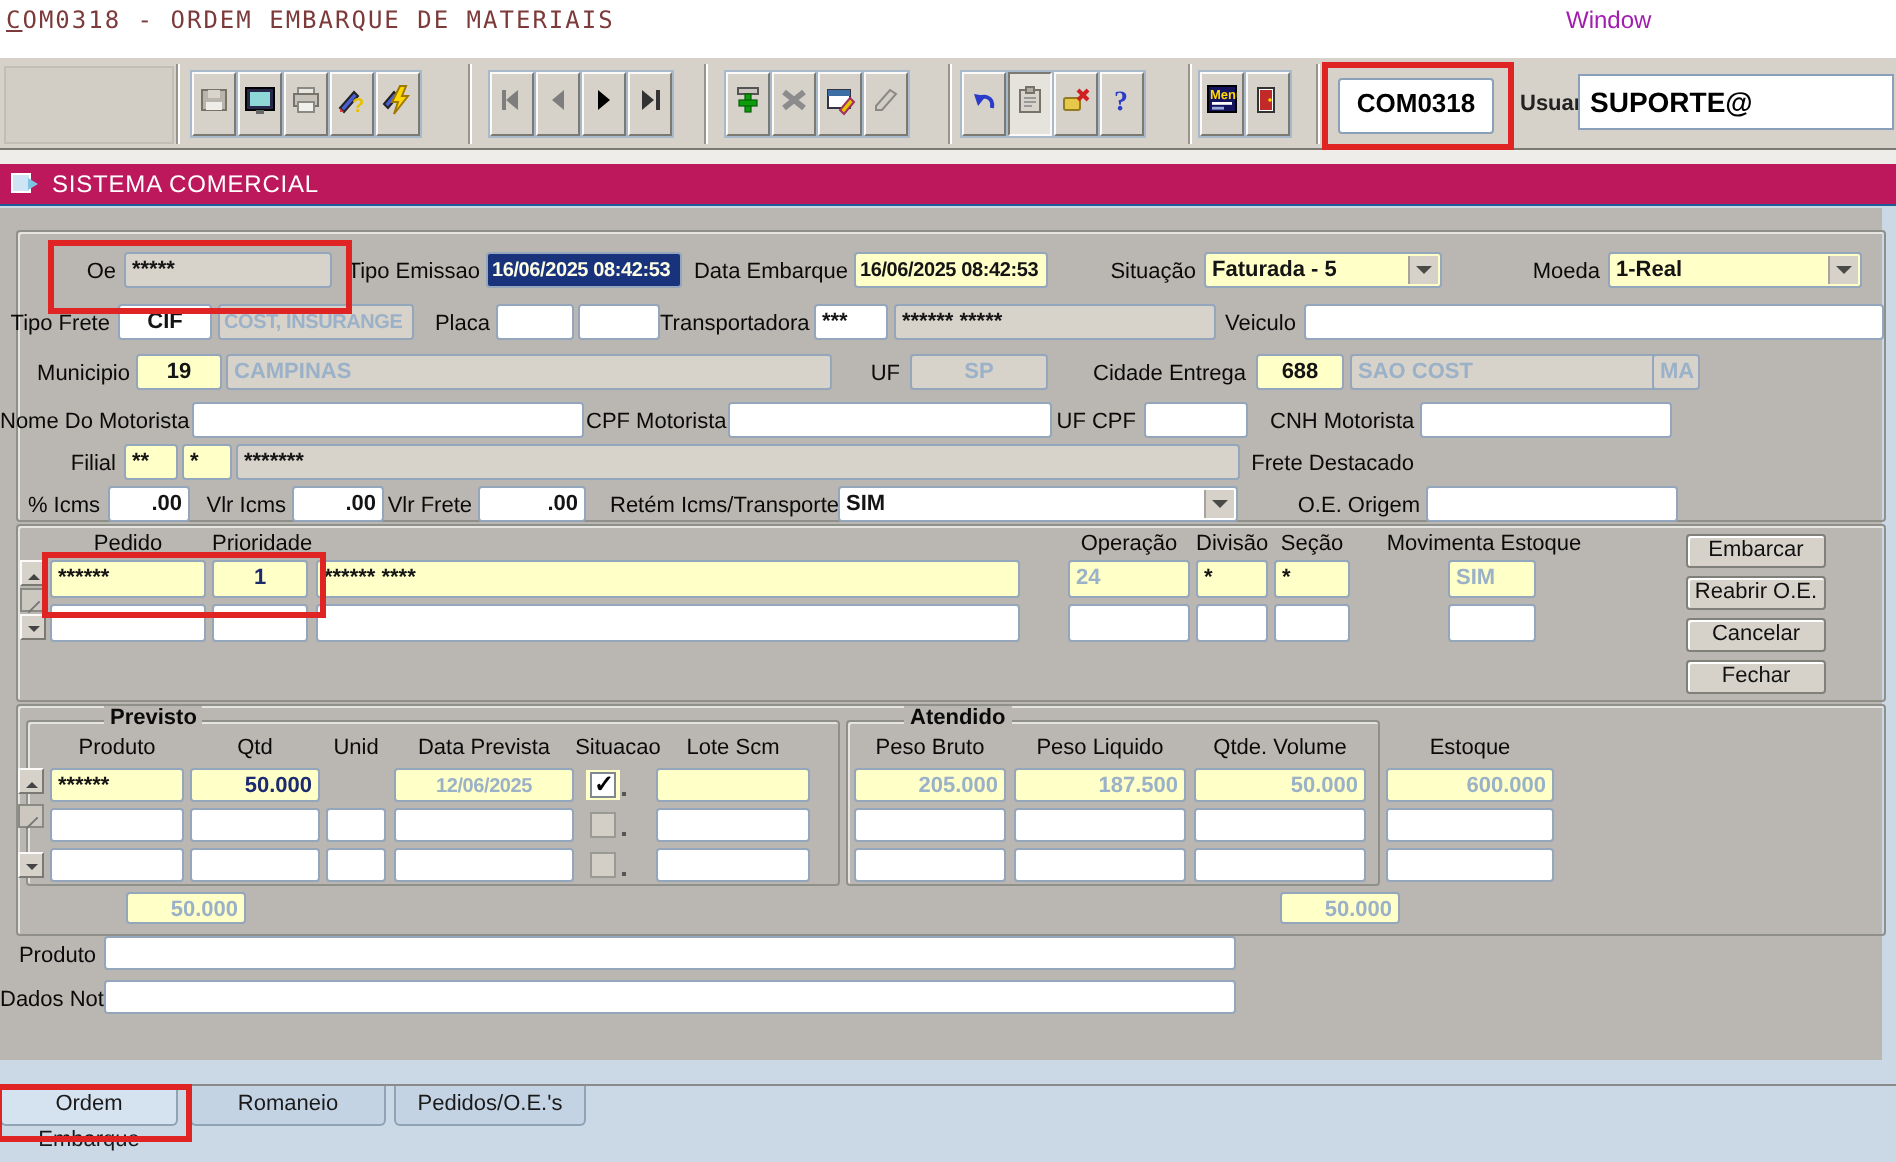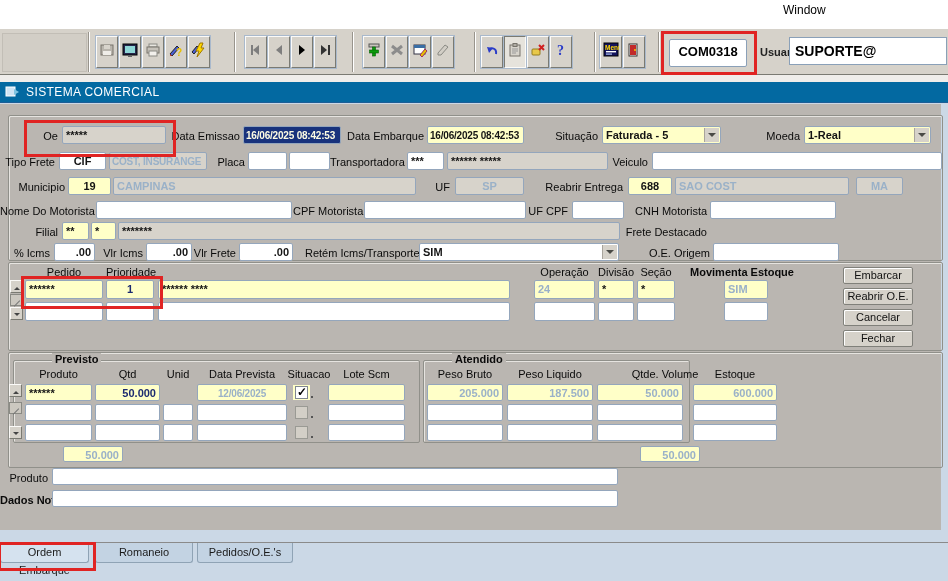--- a/index.html
+++ b/index.html
@@ -2,51 +2,51 @@
 <html><head>
 <meta charset="utf-8">
 <style>
   html,body{margin:0;padding:0;background:#e8e8e8;}
   #screen{position:relative;width:948px;height:581px;background:#cbd8e6;font-family:"Liberation Sans",sans-serif;overflow:hidden;}
   .abs{position:absolute;}
   
   #titlebar{position:absolute;left:0;top:0;width:948px;height:28px;background:#ffffff;}
   .main-title{position:absolute;left:3px;top:3px;font-family:"DejaVu Sans Mono",monospace;font-size:12px;letter-spacing:1px;color:#7d3a3a;white-space:nowrap;}
   .main-title::first-letter{text-decoration:underline;}
-  .win-menu{position:absolute;left:783px;top:3px;font-size:12px;color:#000000;}
+  .win-menu{position:absolute;left:783px;top:3px;font-size:12px;color:#a21caf;}
   
   #toolbar{position:absolute;left:0;top:28px;width:948px;height:47px;background:#d6d2ca;border-top:1px solid #ffffff;border-bottom:1px solid #7a7a72;box-sizing:border-box;}
   .blankcell{position:absolute;left:2px;top:4px;width:83px;height:37px;background:#d2cec6;border:1px solid #c2beb6;}
   .vsep{position:absolute;top:3px;height:40px;width:1px;background:#98948c;box-shadow:1px 0 0 #fff;}
   .tbtn{position:absolute;top:7px;width:22px;height:32px;background:#d6d2ca;border:1px solid;border-color:#fbfaf8 #7a7a72 #7a7a72 #fbfaf8;box-shadow:0 0 0 1px #a9b9cc;display:flex;align-items:center;justify-content:center;box-sizing:border-box;}
   .tbtn.pressed{background:#e6e3dc;border-color:#7a7a72 #fbfaf8 #fbfaf8 #7a7a72;}
   .code-fld{position:absolute;left:669px;top:10px;width:76px;height:26px;background:#fff;border:1px solid #8aa0b8;border-radius:2px;font-size:13px;font-weight:bold;text-align:center;line-height:24px;color:#000;}
   .user-lbl{position:absolute;left:760px;top:17px;font-size:11px;font-weight:bold;color:#222;}
   .user-fld{position:absolute;left:789px;top:8px;width:158px;height:28px;background:#fff;border:1px solid #8aa0b8;font-size:14px;font-weight:bold;color:#000;line-height:26px;padding-left:5px;box-sizing:border-box;}
   
-  #banner{position:absolute;left:0;top:82px;width:948px;height:20px;background:#0369a1;border-bottom:1px solid #1d5e96;}
+  #banner{position:absolute;left:0;top:82px;width:948px;height:20px;background:#be185d;border-bottom:1px solid #1d5e96;}
   #banner .btxt{position:absolute;left:26px;top:3px;font-size:12px;color:#ffffff;letter-spacing:.4px;}
   
   #panel{position:absolute;left:0;top:104px;width:941px;height:426px;background:#bab6b1;}
   .strip{position:absolute;left:0;top:75px;width:948px;height:7px;background:#efedea;}
   .gbox{position:absolute;border:1px solid #90908a;border-radius:2px;box-shadow:inset 1px 1px 0 #e6e4e0;}
   .lbl{position:absolute;font-size:11px;color:#0a0a0a;text-align:right;white-space:nowrap;}
   .fld{position:absolute;box-sizing:border-box;background:#fff;border:1px solid #94a6bc;border-radius:2px;font-size:11px;font-weight:bold;color:#141414;padding:2px 3px;height:18px;line-height:13px;white-space:nowrap;overflow:hidden;}
   .yellow{background:#ffffc8;}
   .gray{background:#d7d3cb;}
   .bluetext{color:#9ab1c8;}
   .navytext{color:#1c2a70;}
   .right{text-align:right;}
   .center{text-align:center;}
   .small{font-size:10px;letter-spacing:-0.2px;padding-left:2px;padding-right:2px;}
   .sel{background:#18327c;color:#fdfce4;}
   .dda{position:absolute;right:1px;top:1px;width:14px;height:14px;background:#d6d2ca;border-left:1px solid #a8a49c;}
   .dda::after{content:"";position:absolute;left:3px;top:5px;border:4px solid transparent;border-top-color:#4a4a46;}
   .ghdr{position:absolute;font-size:11px;color:#0a0a0a;text-align:center;white-space:nowrap;}
-  .bold{font-weight:bold;}
+  .bold{font-weight:normal;}
   .gfld{height:19px;}
   .cmd{position:absolute;left:843px;width:70px;height:17px;background:#d6d2ca;border:1px solid #80807a;border-radius:2px;box-shadow:inset 1px 1px 0 #fff;font-size:11px;text-align:center;line-height:15px;color:#111;box-sizing:border-box;}
   .sarr{position:absolute;width:13px;height:13px;background:#d6d2ca;border:1px solid;border-color:#fbfaf8 #7a7a72 #7a7a72 #fbfaf8;box-sizing:border-box;}
   .sarr::after{content:"";position:absolute;left:3px;border:3px solid transparent;}
   .sarr.up::after{top:3px;border-bottom-color:#444;}
   .sarr.down::after{top:5px;border-top-color:#444;}
   .sthumb{position:absolute;width:13px;height:12px;background:#ccc8c0;border:1px solid #8a8a84;box-sizing:border-box;}
   .sthumb::after{content:"";position:absolute;left:2px;top:8px;width:8px;height:1px;background:#777;transform:rotate(-45deg);}
   .cb{position:absolute;width:13px;height:13px;background:#fff;border:1px solid #808890;box-sizing:border-box;}
   .cb[data-checked="true"]::after{content:"\2713";position:absolute;left:1px;top:-2px;font-size:12px;font-weight:bold;color:#000;}
@@ -59,20 +59,21 @@
   .tab{position:absolute;top:543px;height:20px;background:#c3d3e3;border:1px solid #8fa3b5;border-top:none;border-radius:0 0 3px 3px;font-size:11px;text-align:center;line-height:18px;color:#1a1a1a;box-sizing:border-box;}
   .tab.active{background:#d5e2ef;}
   .ann{position:absolute;border:3px solid #e02423;z-index:60;pointer-events:none;}
 </style>
 </head>
 <body>
 
 <div id="screen">
 
   <div id="titlebar">
+    <div class="main-title">COM0318 - ORDEM EMBARQUE DE MATERIAIS</div>
     <div class="win-menu">Window</div>
   </div>
 
   <div id="toolbar">
     <div class="blankcell"></div>
     <div class="vsep" style="left:88px"></div>
 
     <div class="tbtn" style="left:96px">
         <span><svg width="16" height="16">
             <rect x="2" y="3" width="12" height="10" fill="#b9b5ad" stroke="#77736b"></rect>
@@ -222,21 +223,21 @@
         </svg></span>
     <div class="btxt">SISTEMA COMERCIAL</div>
   </div>
 
   <div id="panel"></div>
 
   <div class="gbox" style="left:8px;top:115px;width:933px;height:144px"></div>
 
   <div class="lbl" style="left:20px;top:130px;width:38px">Oe</div>
   <div class="fld gray" style="left:62px;top:126px;width:104px">*****</div>
-  <div class="lbl" style="left:168px;top:130px;width:72px">Data Emissao</div>
+  <div class="lbl" style="left:168px;top:130px;width:72px">Tipo Emissao</div>
   <div class="fld sel small" style="left:243px;top:126px;width:98px">16/06/2025 08:42:53</div>
   <div class="lbl" style="left:342px;top:130px;width:82px">Data Embarque</div>
   <div class="fld yellow small" style="left:427px;top:126px;width:97px">16/06/2025 08:42:53</div>
   <div class="lbl" style="left:530px;top:130px;width:68px">Situação</div>
   <div class="fld yellow" style="left:602px;top:126px;width:119px"><span>Faturada - 5</span><span class="dda"></span></div>
   <div class="lbl" style="left:740px;top:130px;width:60px">Moeda</div>
   <div class="fld yellow" style="left:804px;top:126px;width:127px"><span>1-Real</span><span class="dda"></span></div>
 
   <div class="lbl" style="left:0px;top:156px;width:55px">Tipo Frete</div>
   <div class="fld center" style="left:59px;top:152px;width:47px">CIF</div>
@@ -248,24 +249,24 @@
   <div class="fld" style="left:407px;top:152px;width:37px">***</div>
   <div class="fld gray" style="left:447px;top:152px;width:161px">****** *****</div>
   <div class="lbl" style="left:610px;top:156px;width:38px">Veiculo</div>
   <div class="fld" style="left:652px;top:152px;width:290px"></div>
 
   <div class="lbl" style="left:10px;top:181px;width:55px">Municipio</div>
   <div class="fld yellow center" style="left:68px;top:177px;width:43px">19</div>
   <div class="fld gray bluetext" style="left:113px;top:177px;width:303px">CAMPINAS</div>
   <div class="lbl" style="left:425px;top:181px;width:25px">UF</div>
   <div class="fld gray bluetext center" style="left:455px;top:177px;width:69px">SP</div>
-  <div class="lbl" style="left:545px;top:181px;width:78px">Reabrir Entrega</div>
+  <div class="lbl" style="left:545px;top:181px;width:78px">Cidade Entrega</div>
   <div class="fld yellow center" style="left:628px;top:177px;width:44px">688</div>
   <div class="fld gray bluetext" style="left:675px;top:177px;width:174px">SAO COST</div>
-  <div class="fld gray bluetext center" style="left:856px;top:177px;width:47px">MA</div>
+  <div class="fld gray bluetext center" style="left:826px;top:177px;width:24px">MA</div>
 
   <div class="lbl" style="left:0px;top:205px;width:93px">Nome Do Motorista</div>
   <div class="fld" style="left:96px;top:201px;width:196px"></div>
   <div class="lbl" style="left:293px;top:205px;width:67px">CPF Motorista</div>
   <div class="fld" style="left:364px;top:201px;width:162px"></div>
   <div class="lbl" style="left:528px;top:205px;width:40px">UF CPF</div>
   <div class="fld" style="left:572px;top:201px;width:52px"></div>
   <div class="lbl" style="left:635px;top:205px;width:72px">CNH Motorista</div>
   <div class="fld" style="left:710px;top:201px;width:126px"></div>
 
@@ -326,21 +327,21 @@
   <div class="legend" style="left:452px;top:353px">Atendido</div>
 
   <div class="ghdr" style="left:25px;top:368px;width:67px">Produto</div>
   <div class="ghdr" style="left:95px;top:368px;width:65px">Qtd</div>
   <div class="ghdr" style="left:163px;top:368px;width:30px">Unid</div>
   <div class="ghdr" style="left:197px;top:368px;width:90px">Data Prevista</div>
   <div class="ghdr" style="left:286px;top:368px;width:46px">Situacao</div>
   <div class="ghdr" style="left:328px;top:368px;width:77px">Lote Scm</div>
   <div class="ghdr" style="left:427px;top:368px;width:76px">Peso Bruto</div>
   <div class="ghdr" style="left:507px;top:368px;width:86px">Peso Liquido</div>
-  <div class="ghdr" style="left:622px;top:368px;width:86px">Qtde. Volume</div>
+  <div class="ghdr" style="left:597px;top:368px;width:86px">Qtde. Volume</div>
   <div class="ghdr" style="left:693px;top:368px;width:84px">Estoque</div>
 
   <div class="sarr up" style="left:9px;top:384px"></div>
   <div class="sthumb" style="left:9px;top:402px"></div>
   <div class="sarr down" style="left:9px;top:426px"></div>
 
   <div class="fld yellow" style="left:25px;top:384px;width:67px;height:17px">******</div>
   <div class="fld yellow right navytext" style="left:95px;top:384px;width:65px;height:17px">50.000</div>
   <div class="fld gray bluetext" style="left:163px;top:404px;width:30px;height:17px">CXS</div>
   <div class="fld yellow bluetext center small" style="left:197px;top:384px;width:90px;height:17px">12/06/2025</div>

